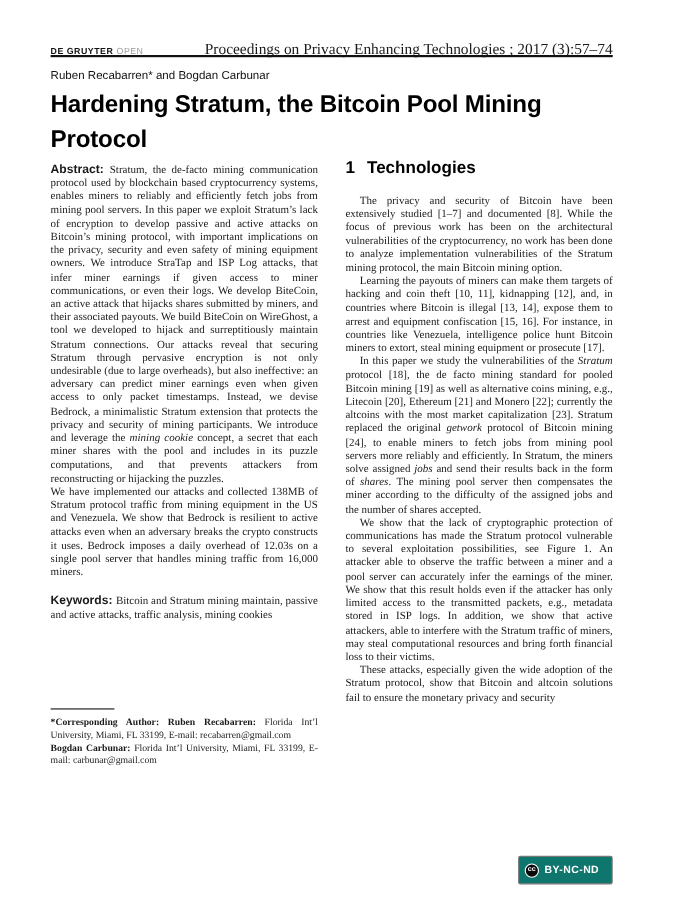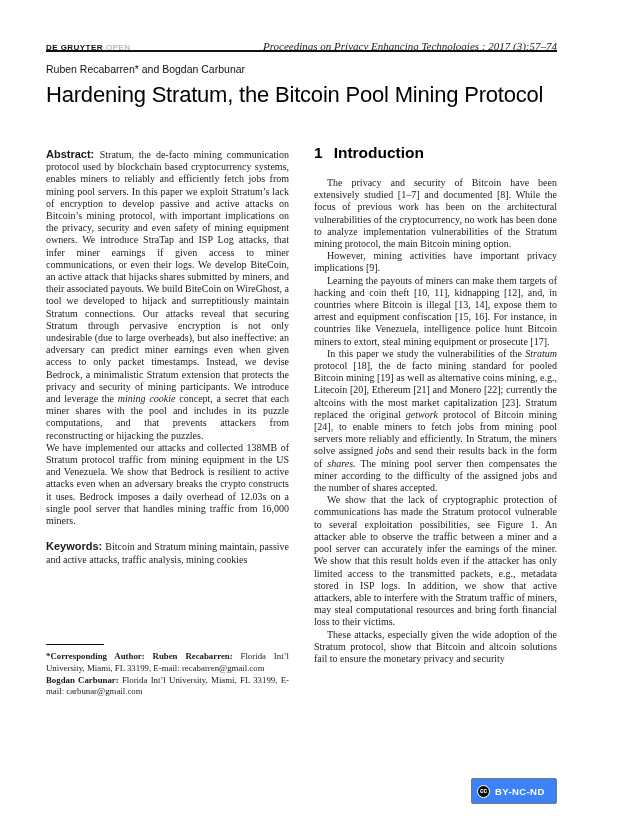--- a/index.html
+++ b/index.html
@@ -4,43 +4,43 @@
 <style>
   html,body{margin:0;padding:0;background:#ffffff;}
   .page{
     position:relative;width:621px;height:827px;background:#ffffff;
     font-family:"Liberation Serif",serif;color:#1a1a1a;overflow:hidden;
   }
   
   .header{position:absolute;left:46px;top:36px;width:511px;display:flex;justify-content:space-between;align-items:baseline;}
   .publisher{font-family:"Liberation Sans",sans-serif;font-size:8px;font-weight:700;letter-spacing:.45px;color:#111;}
   .publisher-open{font-family:"Liberation Sans",sans-serif;font-size:8px;font-weight:400;letter-spacing:.45px;color:#9b9b9b;margin-left:3px;}
-  .journal-ref{font-size:11px;color:#1a1a1a;font-style:italic;}
+  .journal-ref{font-size:14px;color:#1a1a1a;}
   .rule{position:absolute;left:46px;top:50px;width:511px;height:1.6px;background:#111;}
   
   .byline{position:absolute;left:46px;top:63px;font-family:"Liberation Sans",sans-serif;font-size:10.5px;color:#111;}
-  .title{position:absolute;left:46px;top:79px;width:524px;font-family:"Liberation Sans",sans-serif;font-weight:400;font-size:22px;line-height:31.5px;letter-spacing:-.2px;color:#000;}
+  .title{position:absolute;left:46px;top:79px;width:524px;font-family:"Liberation Sans",sans-serif;font-weight:700;font-size:22px;line-height:31.5px;letter-spacing:-.2px;color:#000;}
   
   .col-left{position:absolute;left:46px;top:148px;width:243px;}
   .col-right{position:absolute;left:314px;top:144px;width:243px;}
   .para{margin:0;font-size:10px;line-height:12.2px;text-align:justify;}
   .para.indent{text-indent:13px;}
   .seg-italic{font-style:italic;}
   .seg-bold{font-weight:700;}
   .seg-label{font-family:"Liberation Sans",sans-serif;font-weight:700;font-size:11px;}
   .keywords{margin-top:13px;}
   .meta{margin-top:23px;font-family:"Liberation Sans",sans-serif;font-size:8.3px;line-height:12.5px;color:#1c1c1c;}
   
   .section-heading{display:flex;gap:11px;font-family:"Liberation Sans",sans-serif;font-weight:700;font-size:15.5px;color:#000;margin:0 0 15px 0;}
   
   .footnote{position:absolute;left:46px;top:644px;width:243px;font-family:Liberation Serif, serif;}
   .footnote-rule{width:58px;height:1.3px;background:#111;margin-bottom:6px;}
   .footnote .para{font-size:8.8px;line-height:11.7px;}
   
-  .cc-badge{position:absolute;left:471px;top:778px;width:86px;height:18px;background:#3b82f6;border:1px solid #787878;box-sizing:border-box;display:flex;align-items:center;padding:12px 5px;gap:5px;border-radius:2px;}
+  .cc-badge{position:absolute;left:471px;top:778px;width:86px;height:18px;background:#0f766e;border:1px solid #787878;box-sizing:border-box;display:flex;align-items:center;padding:12px 5px;gap:5px;border-radius:2px;}
   .cc-circle{width:11px;height:11px;border:1.3px solid #ffffff;border-radius:50%;color:#ffffff;background:#0a0a0a;font-family:"Liberation Sans",sans-serif;font-weight:700;font-size:6.5px;line-height:1;display:flex;align-items:center;justify-content:center;flex:0 0 auto;}
   .cc-text{color:#ffffff;font-family:"Liberation Sans",sans-serif;font-weight:700;font-size:9.5px;letter-spacing:.4px;white-space:nowrap;}
 </style>
 </head>
 <body>
 
 <div class="page">
 
   <div class="header">
     <div>
@@ -61,25 +61,24 @@
         <p class="para"><span>We have implemented our attacks and collected 138MB of Stratum protocol traffic from mining equipment in the US and Venezuela. We show that Bedrock is resilient to active attacks even when an adversary breaks the crypto constructs it uses. Bedrock imposes a daily overhead of 12.03s on a single pool server that handles mining traffic from 16,000 miners.</span></p>
       </div>
     <div class="keywords">
         <p class="para"><span class="seg-label">Keywords: </span><span>Bitcoin and Stratum mining maintain, passive and active attacks, traffic analysis, mining cookies</span></p>
       </div>
   </div>
 
   <div class="col-right">
     <h2 class="section-heading">
       <span>1</span>
-      <span>Introduction</span>
+      <span>Technologies</span>
     </h2>
     <div>
         <p class="para indent"><span>The privacy and security of Bitcoin have been extensively studied [1–7] and documented [8]. While the focus of previous work has been on the architectural vulnerabilities of the cryptocurrency, no work has been done to analyze implementation vulnerabilities of the Stratum mining protocol, the main Bitcoin mining option.</span></p>
-        <p class="para indent"><span>However, mining activities have important privacy implications [9].</span></p>
         <p class="para indent"><span>Learning the payouts of miners can make them targets of hacking and coin theft [10, 11], kidnapping [12], and, in countries where Bitcoin is illegal [13, 14], expose them to arrest and equipment confiscation [15, 16]. For instance, in countries like Venezuela, intelligence police hunt Bitcoin miners to extort, steal mining equipment or prosecute [17].</span></p>
         <p class="para indent"><span>In this paper we study the vulnerabilities of the </span><span class="seg-italic">Stratum</span><span> protocol [18], the de facto mining standard for pooled Bitcoin mining [19] as well as alternative coins mining, e.g., Litecoin [20], Ethereum [21] and Monero [22]; currently the altcoins with the most market capitalization [23]. Stratum replaced the original </span><span class="seg-italic">getwork</span><span> protocol of Bitcoin mining [24], to enable miners to fetch jobs from mining pool servers more reliably and efficiently. In Stratum, the miners solve assigned </span><span class="seg-italic">jobs</span><span> and send their results back in the form of </span><span class="seg-italic">shares</span><span>. The mining pool server then compensates the miner according to the difficulty of the assigned jobs and the number of shares accepted.</span></p>
         <p class="para indent"><span>We show that the lack of cryptographic protection of communications has made the Stratum protocol vulnerable to several exploitation possibilities, see Figure 1. An attacker able to observe the traffic between a miner and a pool server can accurately infer the earnings of the miner. We show that this result holds even if the attacker has only limited access to the transmitted packets, e.g., metadata stored in ISP logs. In addition, we show that active attackers, able to interfere with the Stratum traffic of miners, may steal computational resources and bring forth financial loss to their victims.</span></p>
         <p class="para indent"><span>These attacks, especially given the wide adoption of the Stratum protocol, show that Bitcoin and altcoin solutions fail to ensure the monetary privacy and security</span></p>
       </div>
   </div>
 
   <div class="footnote">
     <div class="footnote-rule"></div>
     <div>

